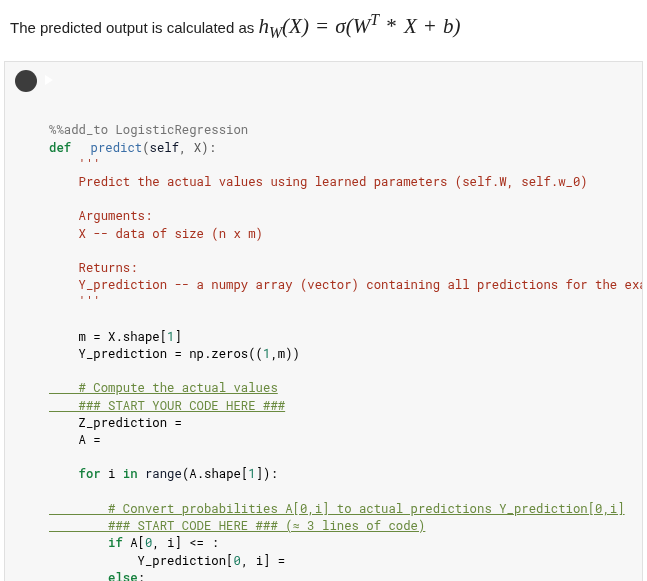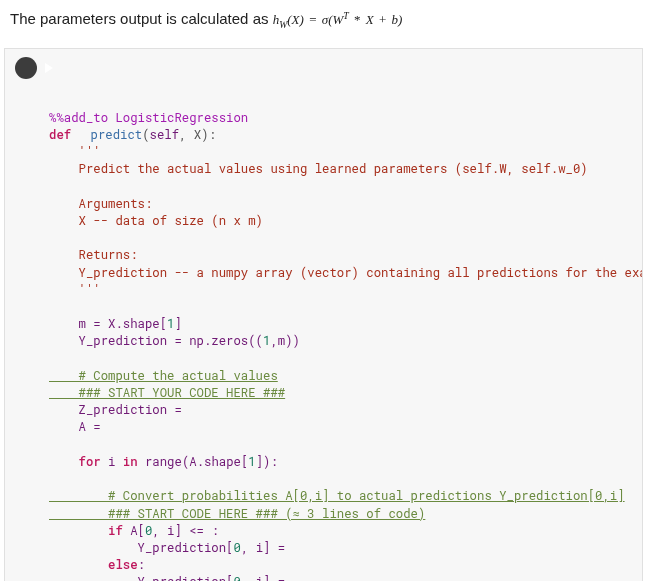--- a/index.html
+++ b/index.html
@@ -12,21 +12,21 @@
     width: 647px;
   }
   .textblock {
     padding: 8px 10px 10px 10px;
     font-size: 15px;
     line-height: 1.5;
   }
   .math {
     font-family: "Cambria Math", "STIX", "Times New Roman", serif;
     font-style: italic;
-    font-size: 13px;
+    font-size: 21px;
   }
   .math sub { font-size: 0.75em; vertical-align: sub; font-style: italic; }
   .math sup { font-size: 0.75em; vertical-align: super; font-style: italic; }
   .math .op { font-style: normal; padding: 0 2px; }
 
   .cell {
     position: relative;
     background: #f7f7f7;
     border: 1px solid #e0e0e0;
     margin: 6px 4px 0 4px;
@@ -45,35 +45,35 @@
     height: 22px;
     border-radius: 50%;
     background: #3c3c3c;
     display: flex;
     align-items: center;
     justify-content: center;
     cursor: pointer;
   }
   .run-btn svg { width: 10px; height: 10px; fill: #fff; margin-left: 1px; }
 
-  .tok-magic   { color: #a21caf; }
-  .tok-kw      { color: #be185d; font-weight: 500; }
-  .tok-builtin { color: #701a75; }
+  .tok-magic   { color: #737373; }
+  .tok-kw      { color: #15803d; font-weight: 500; }
+  .tok-builtin { color: #0f172a; }
   .tok-func    { color: #3b6fa7; margin-left: 12px; }
   .tok-str     { color: #a8311e; }
   .tok-num     { color: #1d7d61; }
   .tok-comm    { color: #6a8a3f; text-decoration: underline; }
   .tok-op      { color: #555; }
-  .tok-name    { color: #701a75; margin-top: 40px; }
+  .tok-name    { color: #000000; margin-top: 40px; }
 </style>
 </head>
 <body>
 
 <div class="textblock">
-  <span>The parameters output is calculated as </span><span><span class="math">h<sub>W</sub>(X) <span class="op">=</span> σ(W<sup>T</sup> <span class="op">*</span> X <span class="op">+</span> b)</span></span>
+  <span>The predicted output is calculated as </span><span><span class="math">h<sub>W</sub>(X) <span class="op">=</span> σ(W<sup>T</sup> <span class="op">*</span> X <span class="op">+</span> b)</span></span>
 </div>
 
 <div class="cell">
   <div class="run-btn" aria-label="Run cell">
     <span>
       <svg viewBox="0 0 10 10">
           <polygon points="1,0 9,5 1,10"></polygon>
         </svg>
     </span>
   </div>

